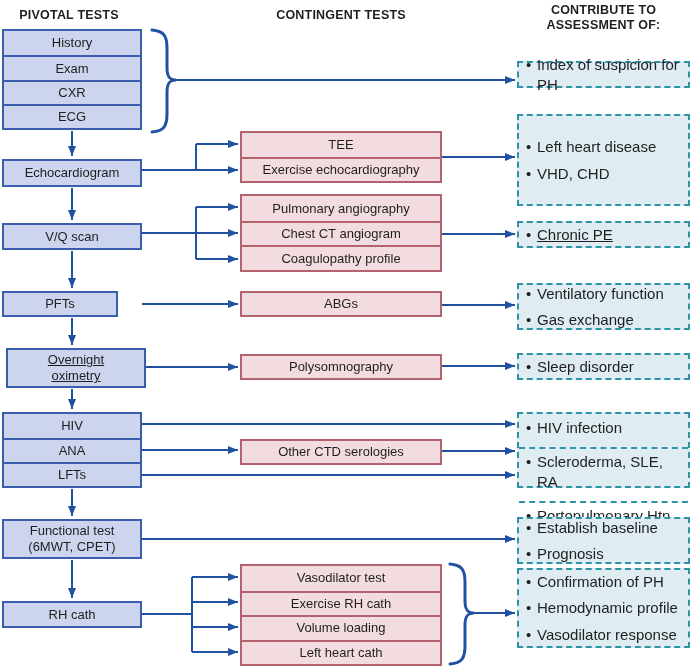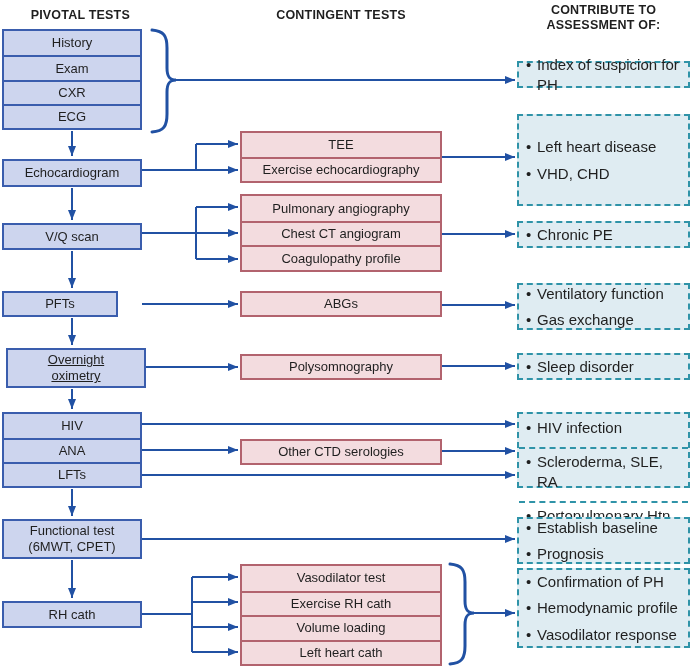--- a/index.html
+++ b/index.html
@@ -82,21 +82,21 @@
     <line class="ar" x1="192" y1="602" x2="238" y2="602"></line>
     <line class="ar" x1="192" y1="627" x2="238" y2="627"></line>
     <line class="ar" x1="192" y1="652" x2="238" y2="652"></line>
 
     <path class="br" d="M152,30 C164,31 167,36 167,48 L167,68 C167,76 169,80 176,80 C169,80 167,84 167,92 L167,114 C167,126 164,131 152,132"></path>
     <line class="ar" x1="176" y1="80" x2="515" y2="80"></line>
     <path class="br" d="M450,564 C462,565 465,570 465,582 L465,601 C465,609 467,613 474,613 C467,613 465,617 465,625 L465,646 C465,658 462,663 450,664"></path>
     <line class="ar" x1="474" y1="613" x2="515" y2="613"></line>
   </svg>
 
-  <div class="hdr" style="left:8px;top:8px;width:122px;text-align:right;">PIVOTAL TESTS</div>
+  <div class="hdr" style="left:8px;top:8px;width:122px;">PIVOTAL TESTS</div>
   <div class="hdr" style="left:266px;top:8px;width:150px;">CONTINGENT TESTS</div>
   <div class="hdr" style="left:517px;top:3px;width:173px;">CONTRIBUTE TO
 ASSESSMENT OF:</div>
 
   <div class="stack pivotal" style="left:2px;top:29px;width:140px;height:101px;">
     <div class="cell">History</div>
     <div class="cell">Exam</div>
     <div class="cell">CXR</div>
     <div class="cell">ECG</div>
   </div>
@@ -133,21 +133,21 @@
     <div class="cell">Left heart cath</div>
   </div>
 
   <div class="box assess" style="left:517px;top:61px;width:173px;height:27px;">
     <div class="bullet">Index of suspicion for PH</div>
   </div>
   <div class="box assess" style="left:517px;top:114px;width:173px;height:92px;">
     <div class="bullet">Left heart disease</div>
     <div class="bullet">VHD, CHD</div>
   </div>
-  <div class="box assess" style="left:517px;top:221px;width:173px;height:27px;">
+  <div class="box assess" style="left:517px;top:221px;width:173px;height:27px;text-decoration:underline;">
     <div class="bullet">Chronic PE</div>
   </div>
   <div class="box assess" style="left:517px;top:283px;width:173px;height:47px;">
     <div class="bullet">Ventilatory function</div>
     <div class="bullet">Gas exchange</div>
   </div>
   <div class="box assess" style="left:517px;top:353px;width:173px;height:27px;">
     <div class="bullet">Sleep disorder</div>
   </div>
   <div class="stack assess" style="left:517px;top:412px;width:173px;height:76px;">

